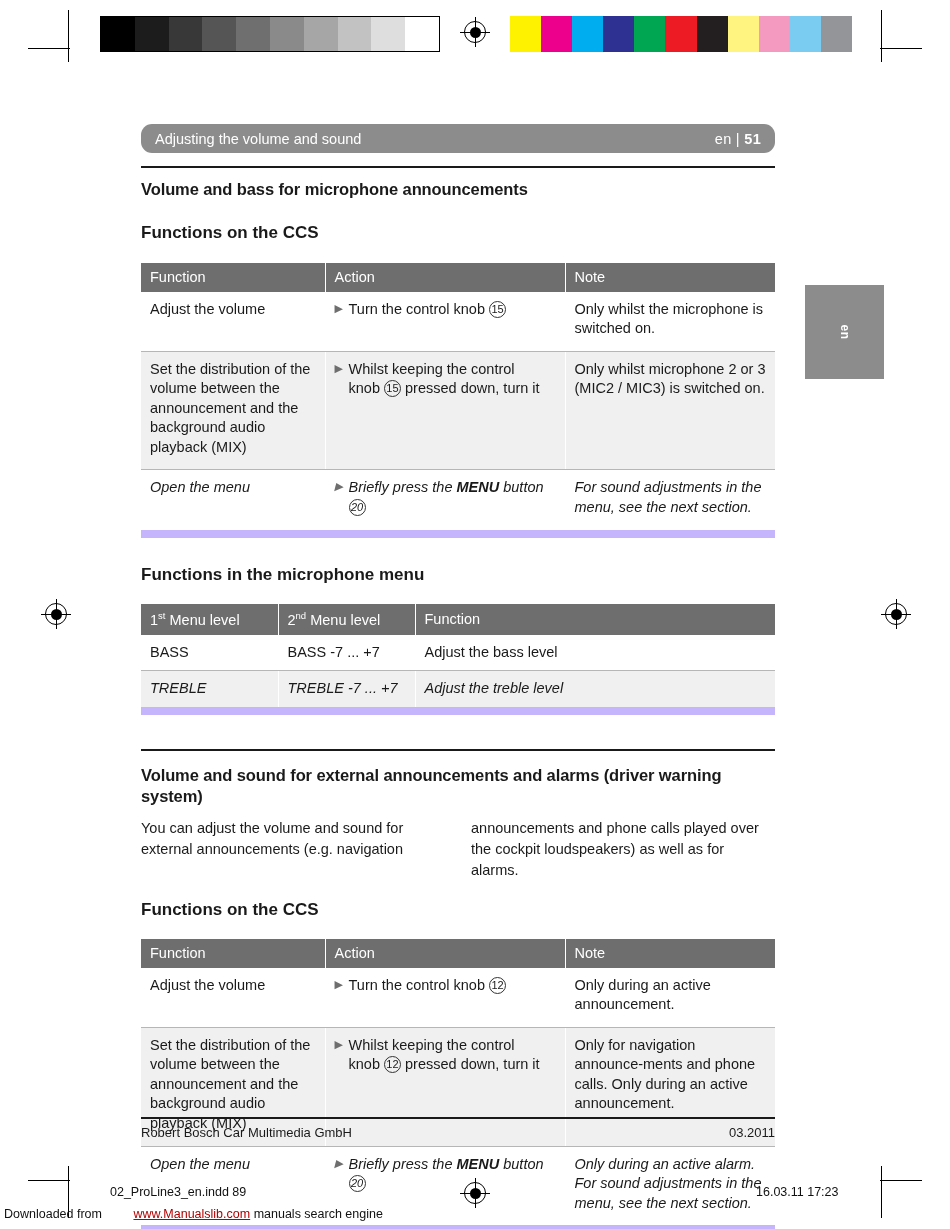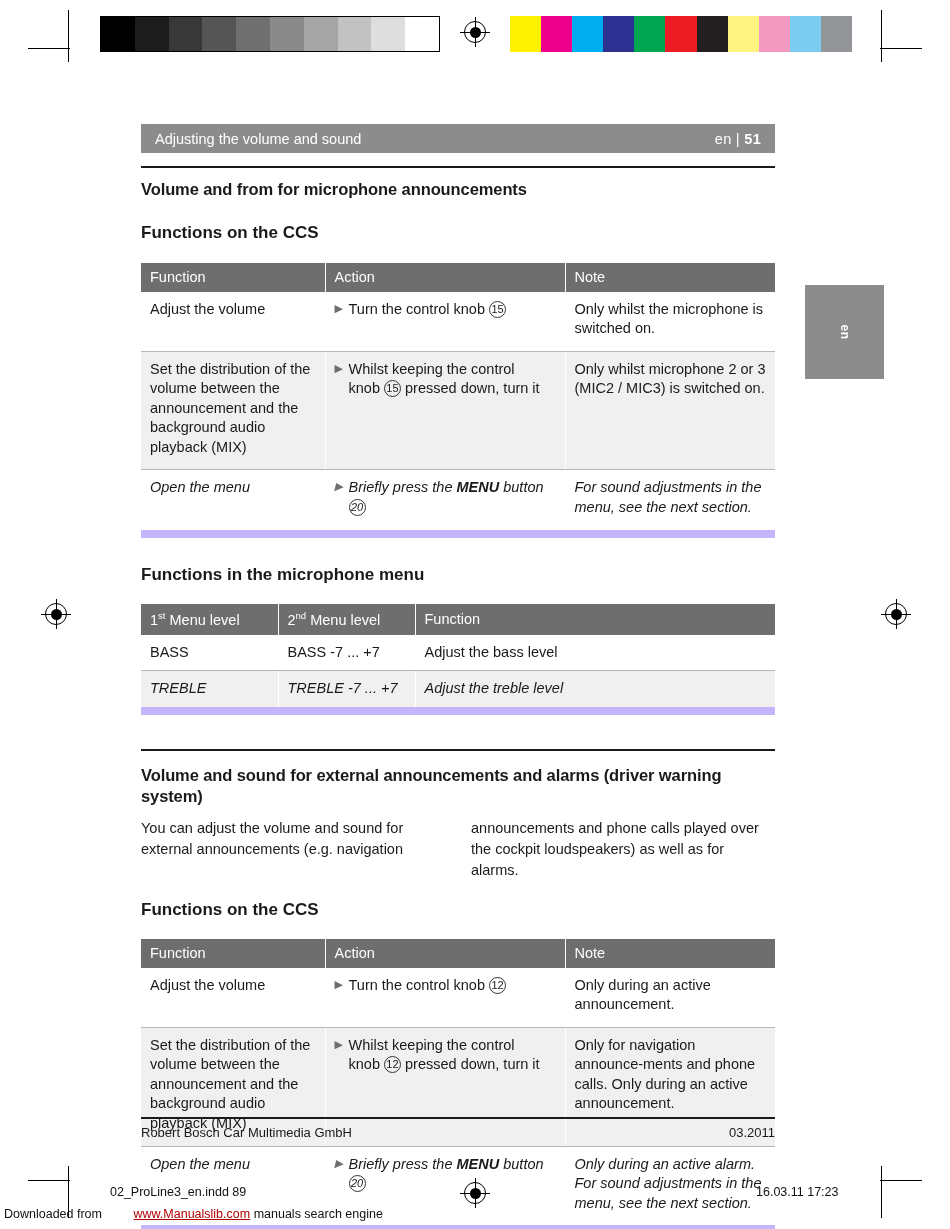--- a/index.html
+++ b/index.html
@@ -90,20 +90,21 @@
     width: 634px;
     height: 29px;
     background: #8c8c8c;
     color: #ffffff;
     display: flex;
     align-items: center;
     justify-content: space-between;
     box-sizing: border-box;
     padding: 0 14px;
     font-size: 14.5px;
+    border-radius: 11px;
   }
   .header-band .pg { letter-spacing: 0.3px; }
   .header-band .pg b { font-weight: bold; }
 
   .rule {
     position: absolute;
     left: 141px;
     width: 634px;
     height: 2px;
     background: #1a1a1a;
@@ -320,21 +321,21 @@
 
   <div class="rule" style="top:166px;"></div>
 
   <div class="tab-thumb">
     <span>en</span>
   </div>
 
   <div class="content">
 
     <div class="sp-14"></div>
-    <h2 class="sec">Volume and from for microphone announcements</h2>
+    <h2 class="sec">Volume and bass for microphone announcements</h2>
     <div class="sp-22"></div>
     <h3 class="sub">Functions on the CCS</h3>
     <div class="sp-18"></div>
 
     <table class="tbl">
       <colgroup>
           <col style="width:184px">
           <col style="width:240px">
           <col style="width:210px">
         </colgroup>

